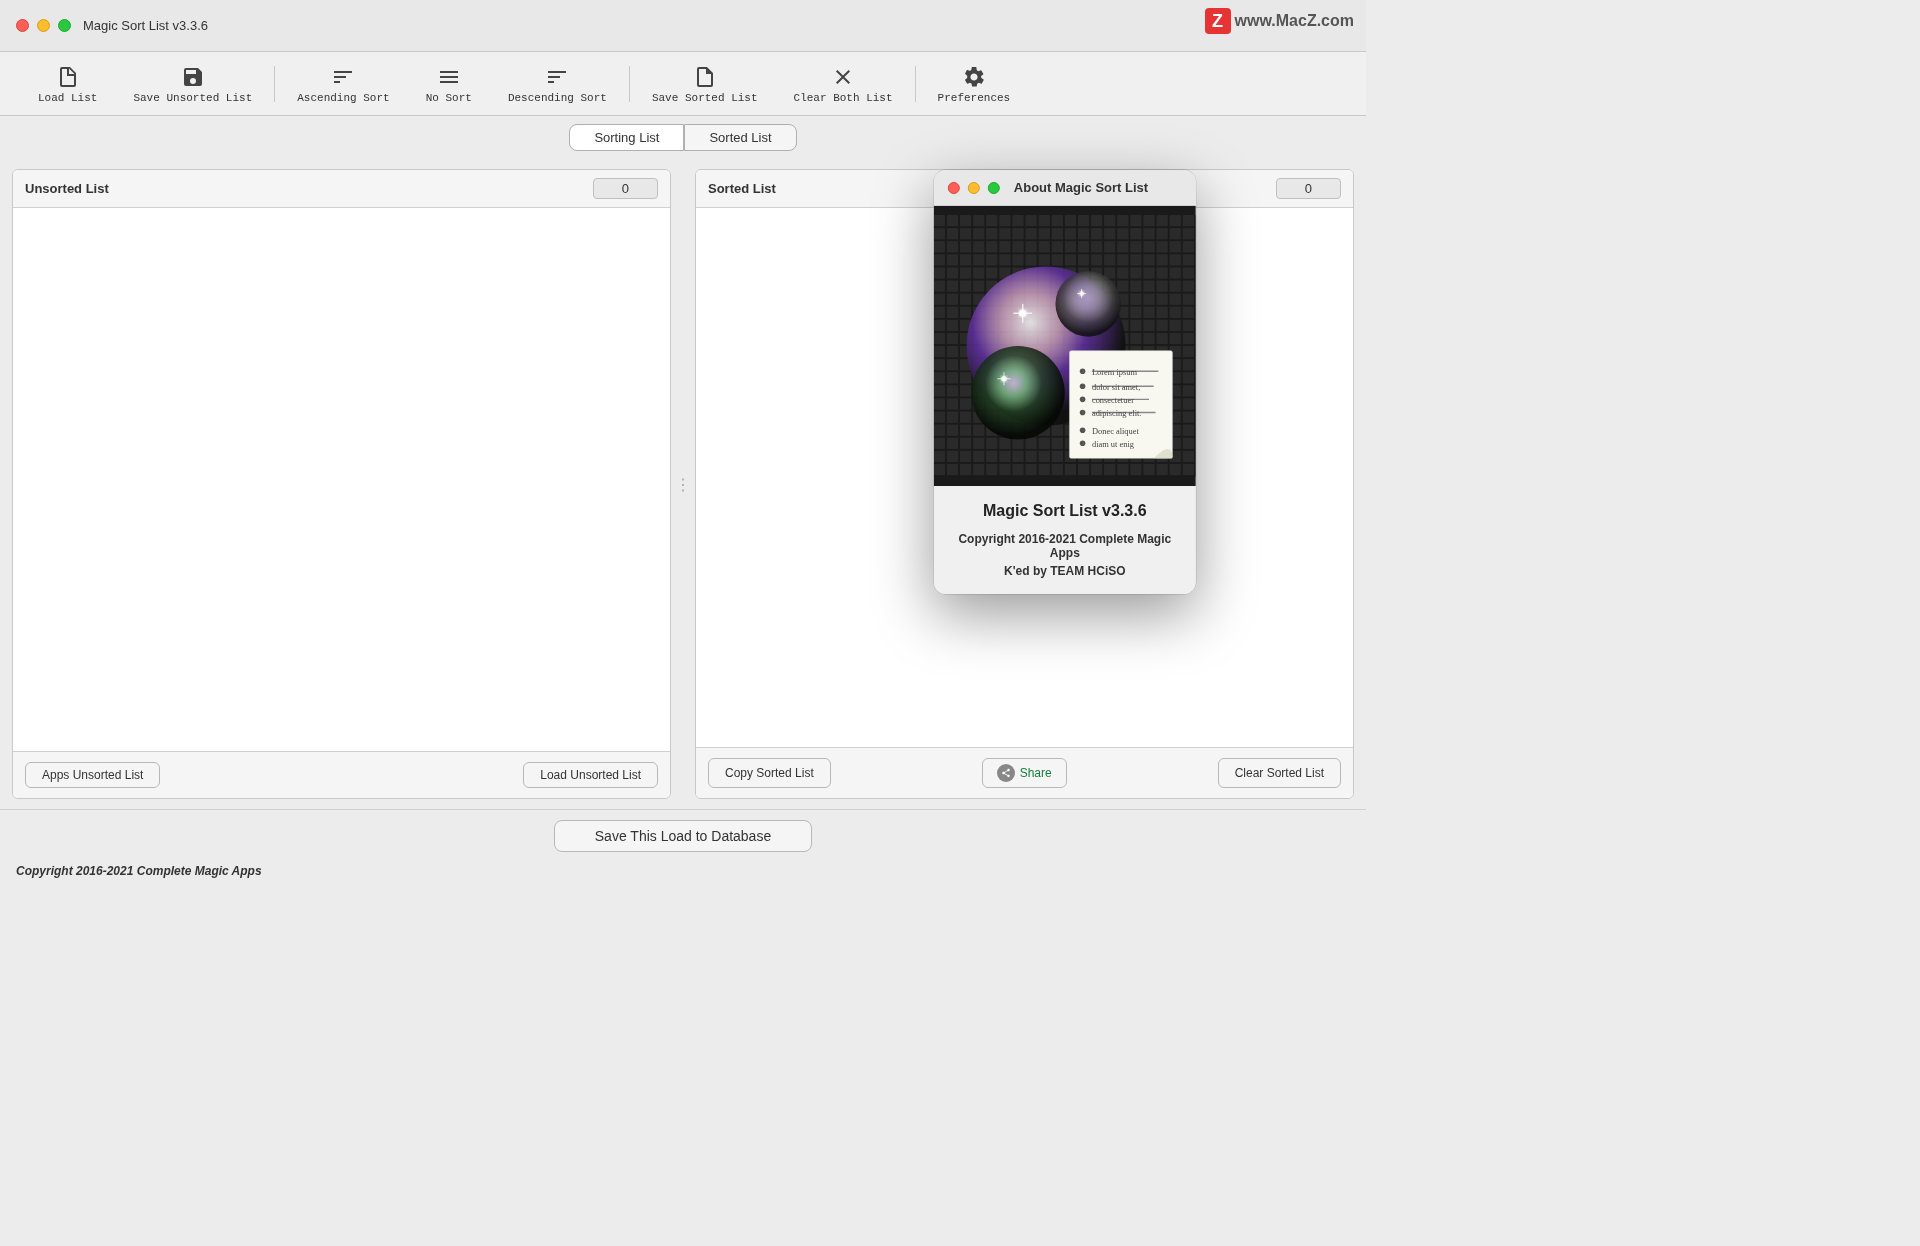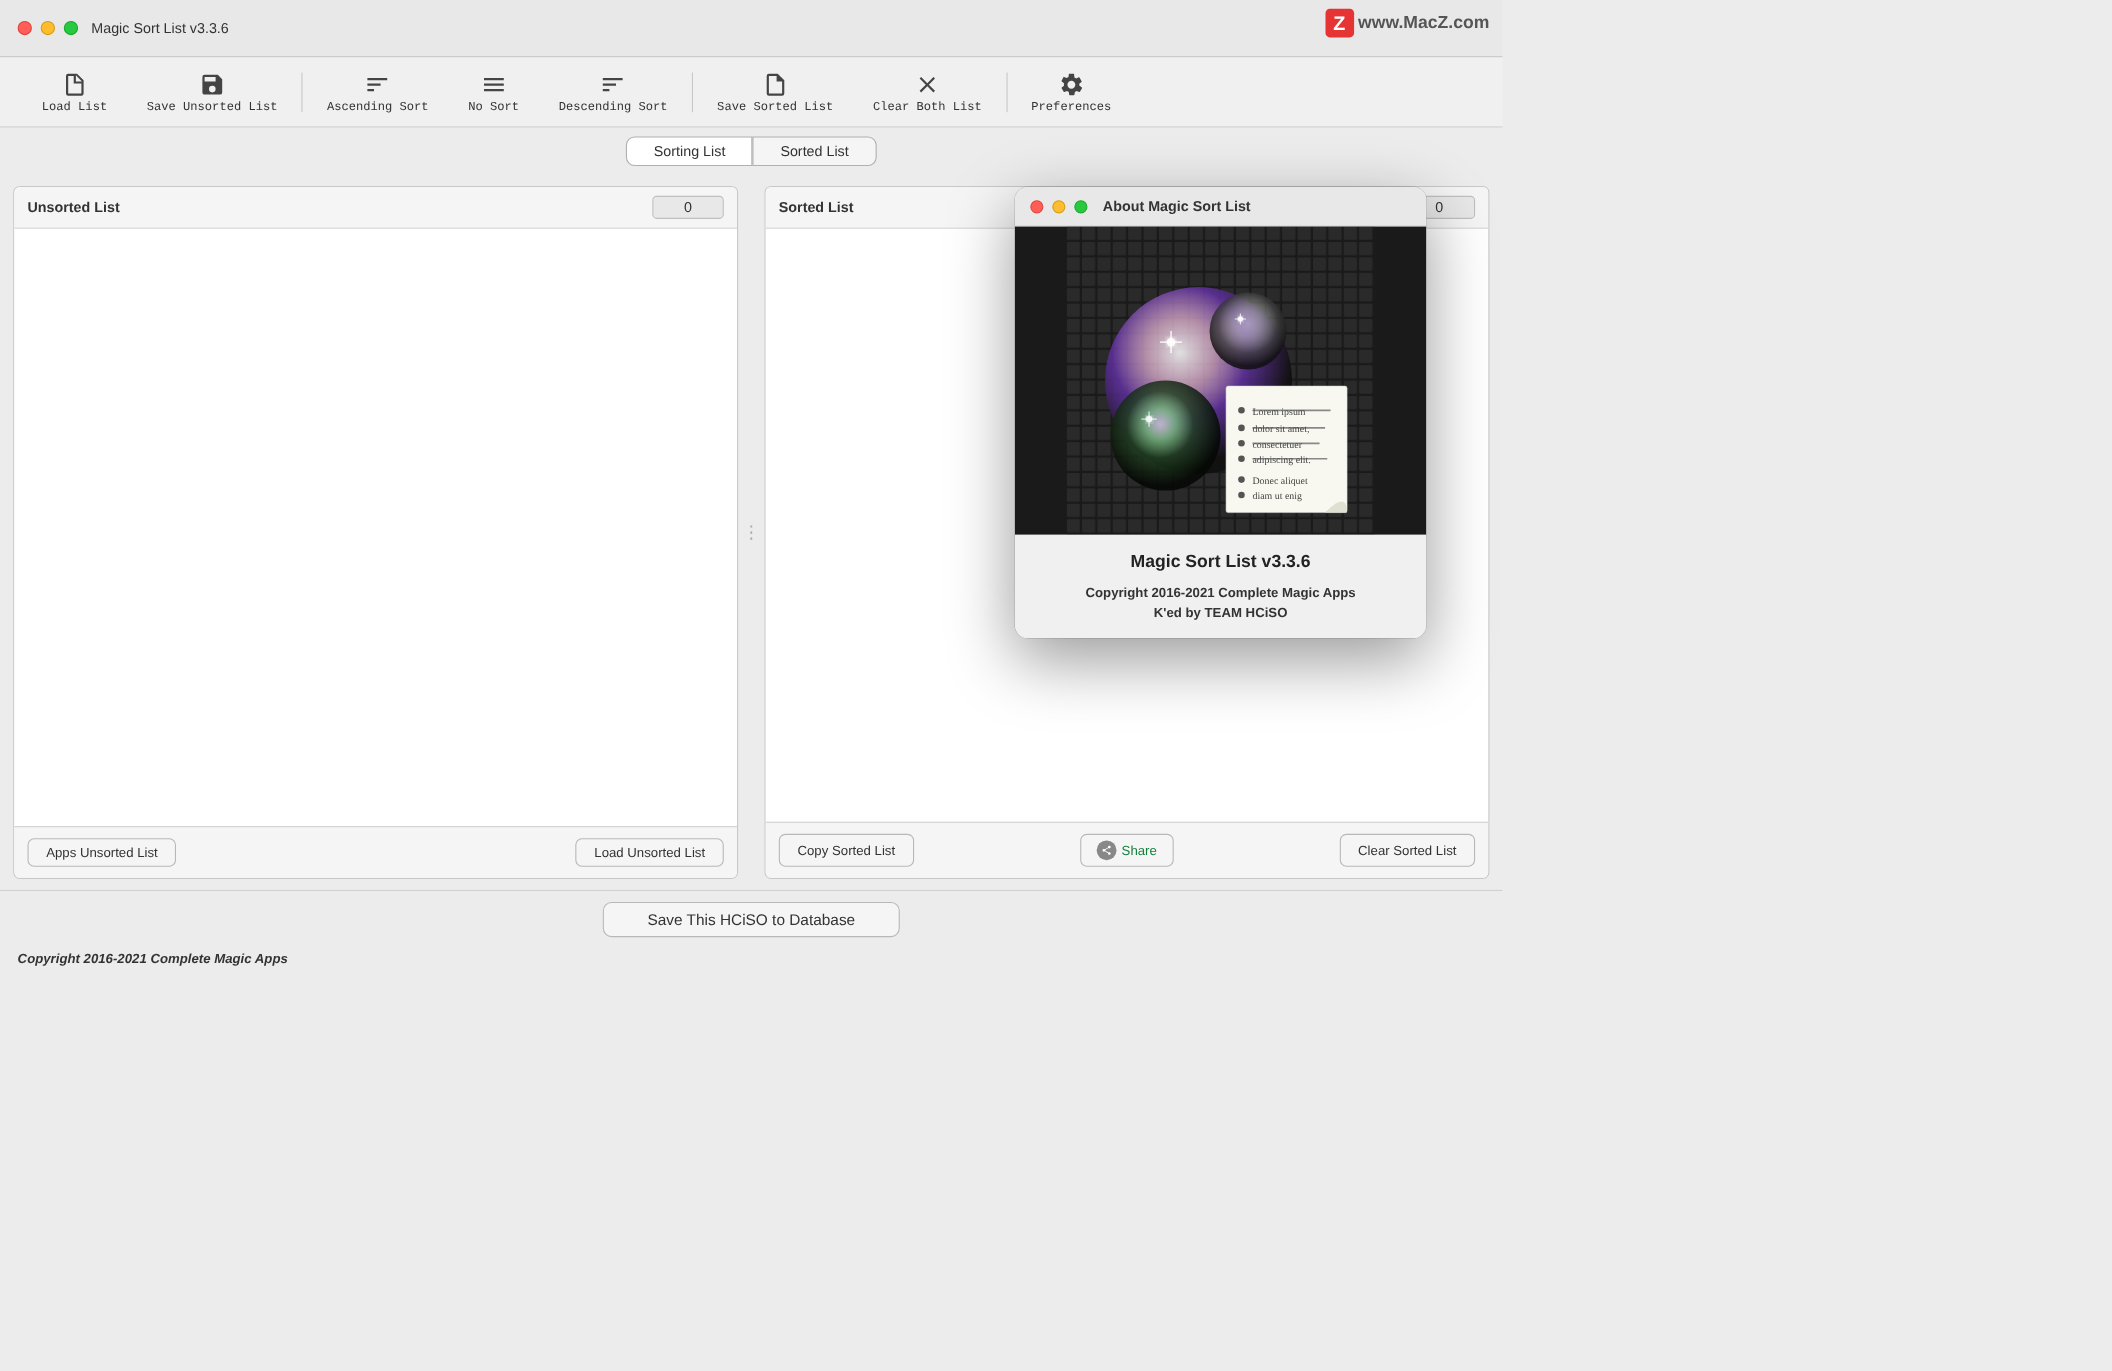--- a/index.html
+++ b/index.html
@@ -298,21 +298,21 @@
       top: 0; left: 0; right: 0; bottom: 0;
       pointer-events: none;
       z-index: 100;
     }
 
     .about-dialog {
       position: absolute;
       top: 170px;
       left: 50%;
       transform: translateX(-10%);
-      width: 374px;
+      width: 262px;
       background: #f0f0f0;
       border-radius: 12px;
       box-shadow: 0 20px 60px rgba(0,0,0,0.4), 0 0 0 0.5px rgba(0,0,0,0.2);
       overflow: hidden;
       pointer-events: all;
     }
 
     .about-title-bar {
       display: flex;
       align-items: center;
@@ -542,21 +542,21 @@
         </div>
         <span>Share</span>
       </button>
       <button class="panel-button">Clear Sorted List</button>
     </div>
   </div>
 </div>
 
 <div class="bottom-bar">
   <div class="save-database-row">
-    <button class="save-database-btn">Save This HCiSO to Database</button>
+    <button class="save-database-btn">Save This Load to Database</button>
   </div>
   <div class="copyright-footer">Copyright 2016-2021 Complete Magic Apps</div>
 </div>
 
 <div class="about-overlay">
   <div class="about-dialog">
     <div class="about-title-bar">
       <div class="about-traffic-light close"></div>
       <div class="about-traffic-light minimize"></div>
       <div class="about-traffic-light maximize"></div>

